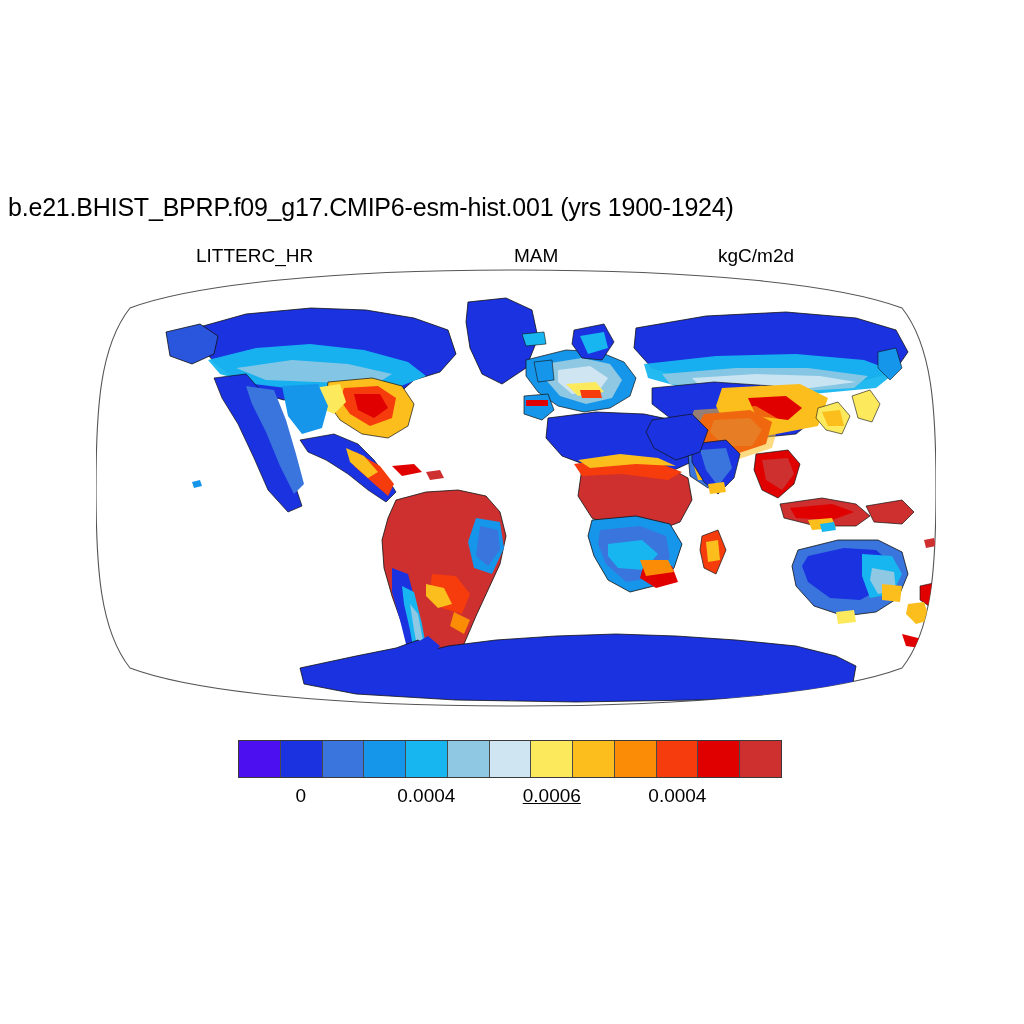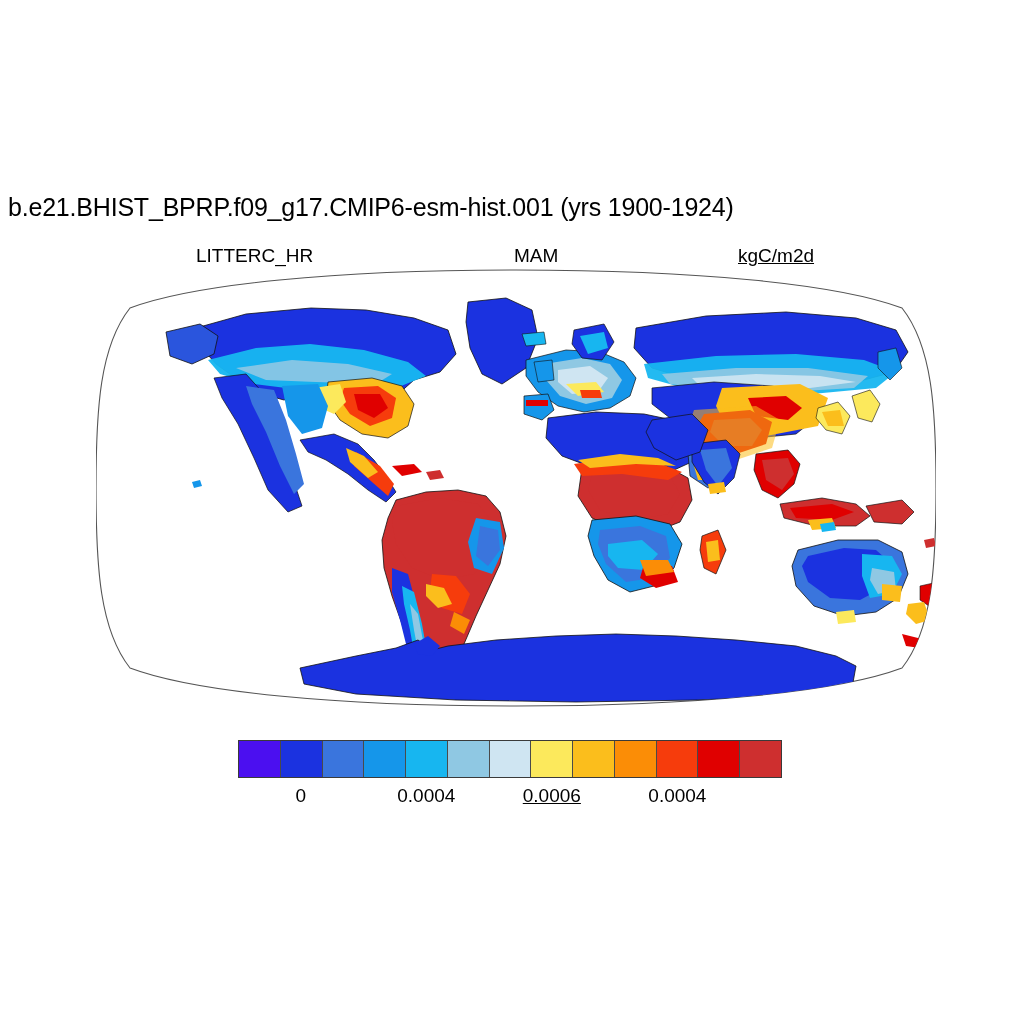--- a/index.html
+++ b/index.html
@@ -29,21 +29,21 @@
   }
   .sub-label {
     position: absolute;
     top: 244px;
     font-size: 19px;
     line-height: 24px;
     white-space: nowrap;
   }
   #label-varname { left: 164px; margin-left: 32px; }
   #label-season  { left: 484px; margin-left: 30px; }
-  #label-units   { left: 738px; text-decoration: underline; }
+  #label-units   { left: 718px; }
 
   
   #map-area {
     position: absolute;
     left: 96px;
     top: 268px;
     width: 840px;
     height: 440px;
   }
   #map-svg { display: block; width: 840px; height: 440px; }

